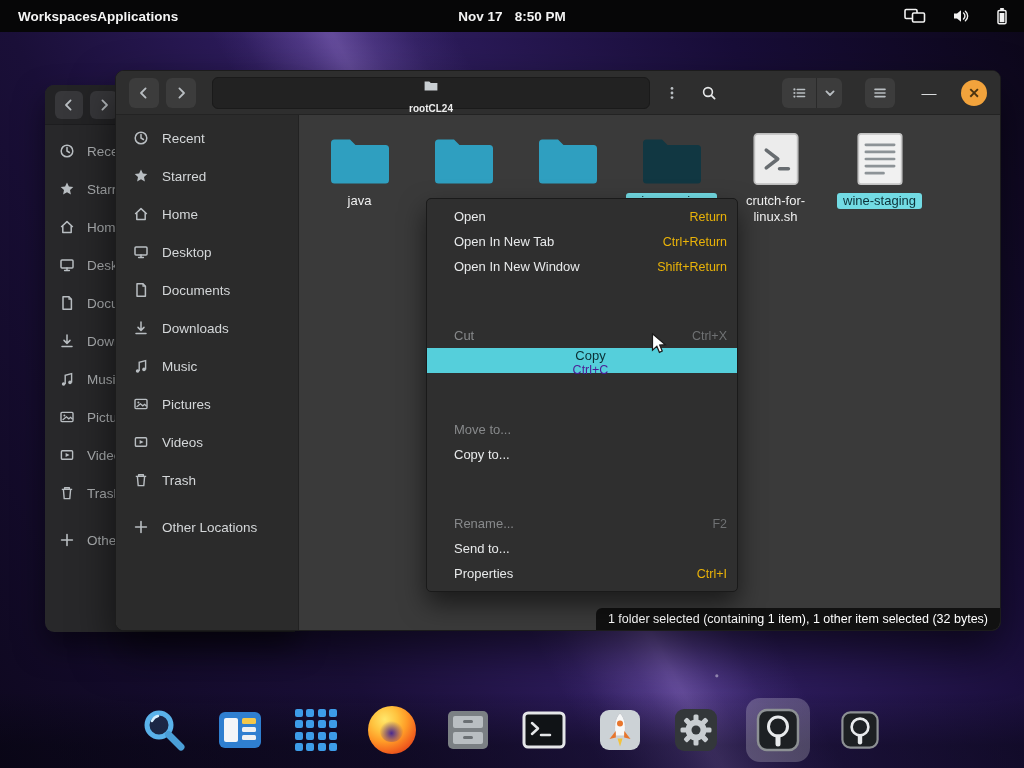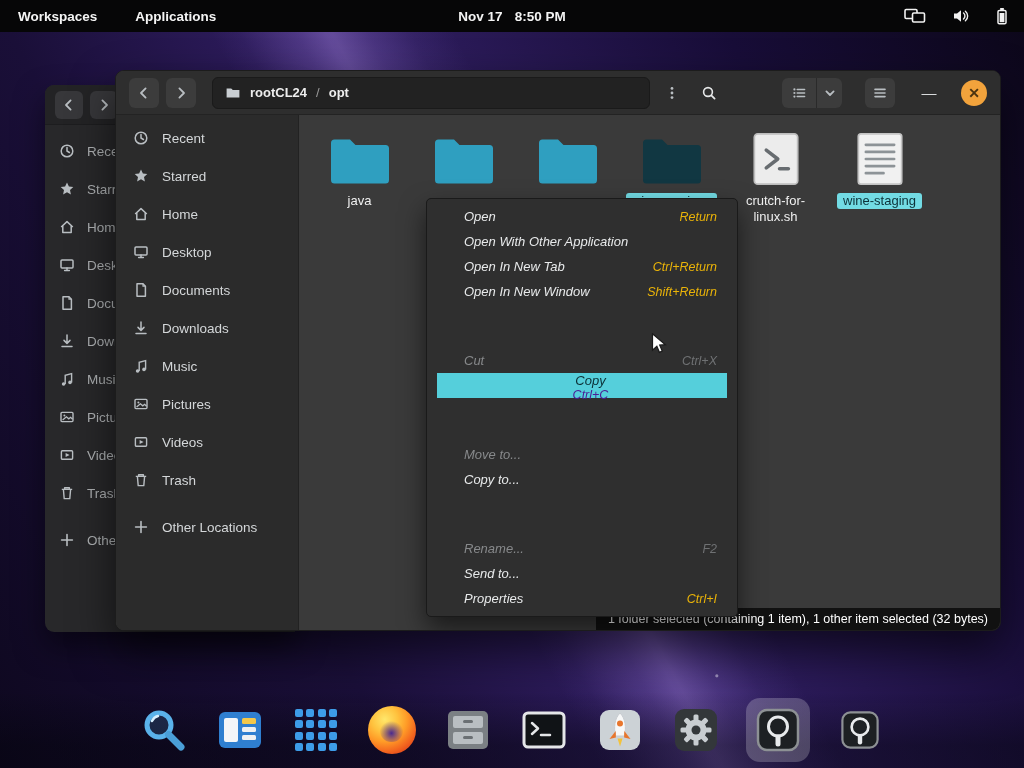--- a/index.html
+++ b/index.html
@@ -25,21 +25,21 @@
     content:""; position:absolute; inset:0; pointer-events:none;
     background:linear-gradient(62deg, transparent 42%, rgba(150,120,220,.16) 48%, rgba(195,165,255,.22) 50.5%, rgba(150,120,220,.16) 53%, transparent 59%);
   }
 
   
   .topbar {
     position:absolute; top:0; left:0; right:0; height:32px; z-index:50;
     background:#060607; color:#f4f4f4; display:flex; align-items:center;
     font-size:13.5px; font-weight:700;
   }
-  .topbar-left { display:flex; gap:38px; padding-left:18px; }
+  .topbar-left { display:flex; padding-left:18px; }
   .topbar-item { cursor:default; }
   .topbar-clock { position:absolute; left:50%; transform:translateX(-50%); display:flex; gap:12px; }
   .topbar-right { margin-left:auto; display:flex; align-items:center; gap:26px; padding-right:16px; }
   .topbar-right svg { display:block; }
 
   
   .bg-window {
     position:absolute; left:45px; top:85px; width:250px; height:547px; z-index:5;
     background:#28282a; border-radius:9px 0 0 9px; box-shadow:0 14px 30px rgba(0,0,0,.5);
     overflow:hidden;
@@ -60,21 +60,21 @@
     display:flex; align-items:center; padding:0 13px; gap:7px;
   }
   .hbtn {
     width:30px; height:30px; border-radius:6px; background:#3c3c3c;
     display:flex; align-items:center; justify-content:center; color:#d9dbdc; flex:0 0 auto;
   }
   .hbtn.flat { background:transparent; }
   .pathbar {
     margin-left:9px; height:32px; width:438px; background:#222; border:1px solid #1a1a1a;
     border-radius:6px; display:flex; align-items:center; gap:9px; padding:0 12px;
-    color:#ededed; font-size:13px; font-weight:700;
+    color:#ededed; font-size:10px; font-weight:700;flex-direction:column;
   }
   .pathbar .sep { color:#9b9b9b; font-weight:400; }
   .pathbar svg { color:#c9ced2; }
   .spacer { flex:1; }
   .split { display:flex; flex:0 0 auto; }
   .split .hbtn { border-radius:6px 0 0 6px; width:34px; }
   .split .hbtn + .hbtn { border-radius:0 6px 6px 0; width:26px; border-left:1px solid #2a2a2a; }
   .min-btn { color:#d9dbdc; font-size:15px; margin-left:14px; width:26px; text-align:center; }
   .close-btn {
     width:26px; height:26px; border-radius:50%; background:#f2a33c; margin-left:12px;
@@ -104,23 +104,22 @@
   }
 
   .statusbar {
     position:absolute; right:0; bottom:0; background:rgba(10,10,10,.84); color:#fff;
     font-size:12.5px; padding:4px 12px 5px; border-top-left-radius:6px; white-space:nowrap; z-index:6;
   }
 
   
   .context-menu {
     position:absolute; left:310px; top:127px; width:312px; z-index:20;
-    background:#2f2f2f; border:1px solid #1a1a1a; border-radius:5px; padding:5px 10px;
+    background:#2f2f2f; border:1px solid #1a1a1a; border-radius:5px; padding:5px 0;
     box-shadow:0 12px 26px rgba(0,0,0,.55);
-    font-style:italic;
   }
   .menu-item {
     height:25px; display:flex; align-items:center; justify-content:space-between;
     padding:0 10px 0 27px; font-size:13px; color:#e8eaeb;
   }
   .menu-item .mi-short { color:#eab308; font-size:12.5px; }
   .menu-item.disabled { color:#87898b;margin-top:44px; }
   .menu-item.disabled .mi-short { color:#6f7173; }
   .menu-item.highlight { background:#55cfdb; color:#0b2f35;flex-direction:column; }
   .menu-item.highlight .mi-short { color:#4c1d95; }
@@ -522,24 +521,20 @@
         <div class="statusbar">1 folder selected (containing 1 item), 1 other item selected (32 bytes)</div>
       </div>
     </div>
 
     <div class="context-menu">
       <div class="menu-item">
           <span class="mi-label">Open</span>
           <span class="mi-short">Return</span>
         </div>
       <div class="menu-item">
-          <span class="mi-label">Open With Other Application</span>
-          <span class="mi-short"></span>
-        </div>
-      <div class="menu-item">
           <span class="mi-label">Open In New Tab</span>
           <span class="mi-short">Ctrl+Return</span>
         </div>
       <div class="menu-item">
           <span class="mi-label">Open In New Window</span>
           <span class="mi-short">Shift+Return</span>
         </div>
       <div class="menu-item disabled">
           <span class="mi-label">Cut</span>
           <span class="mi-short">Ctrl+X</span>

